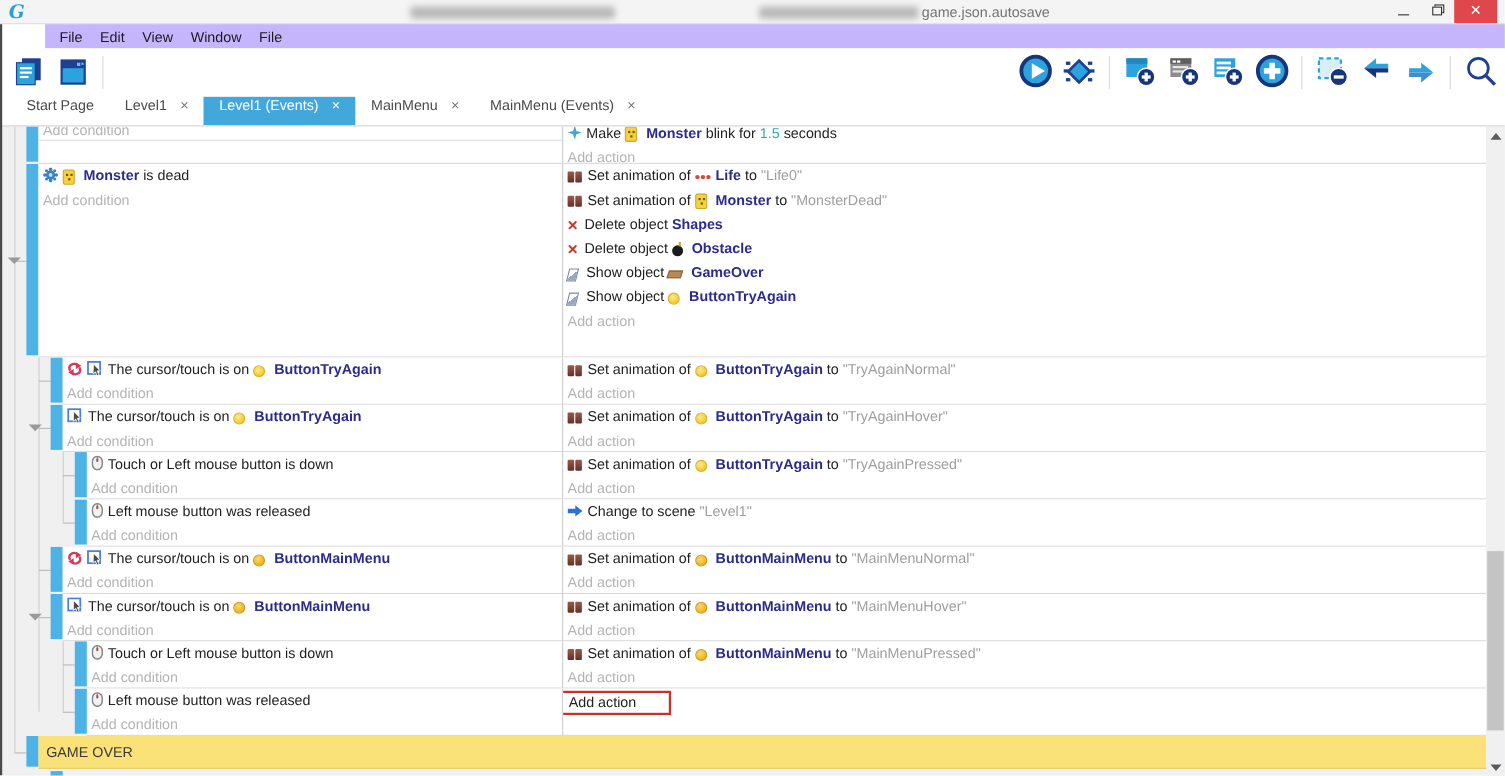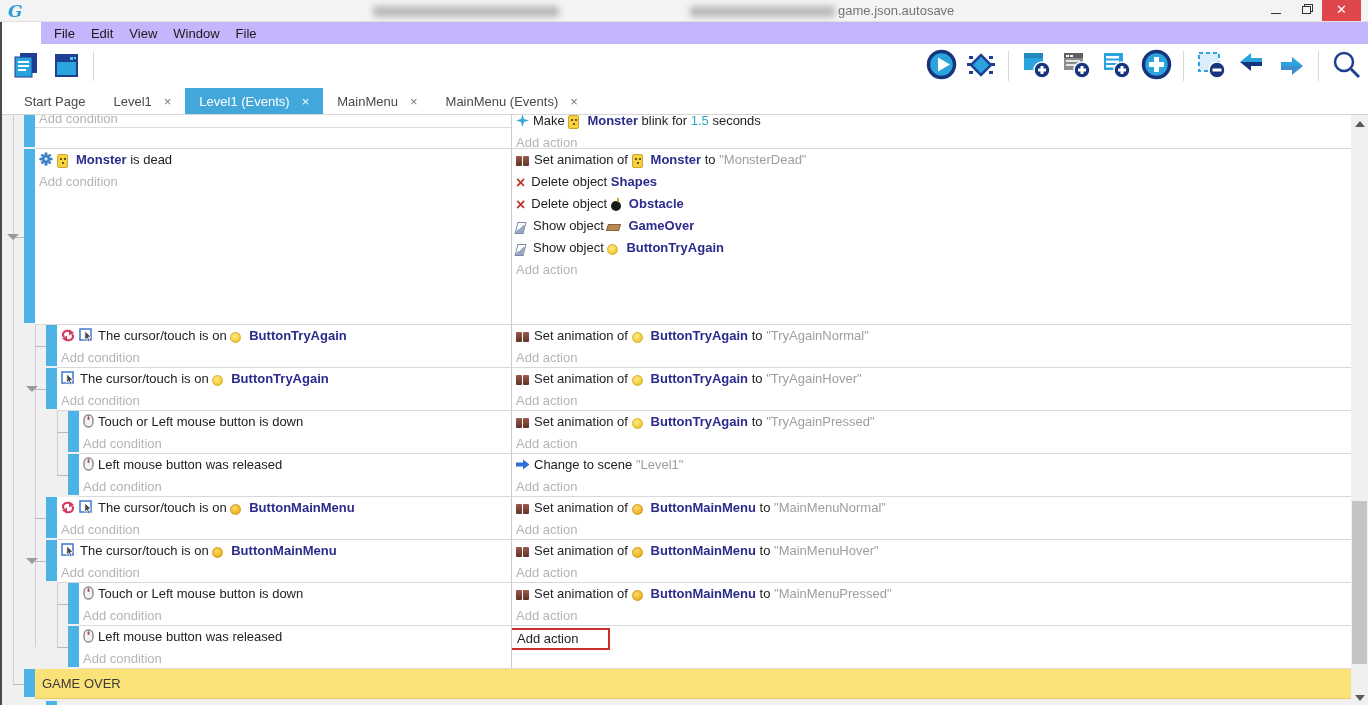--- a/index.html
+++ b/index.html
@@ -26,21 +26,21 @@
 
   
   #toolbar { position:absolute; left:2px; top:44px; width:1366px; height:44px; background:#fff; }
   #tb-left { position:absolute; left:8px; top:6px; display:flex; align-items:center; gap:8px; }
   #tb-right { position:absolute; right:6px; top:6px; display:flex; align-items:center; gap:8px; }
   .tb { width:32px; height:32px; display:flex; align-items:center; justify-content:center; background:none; border:none; }
   .tbsep { width:1px; height:30px; background:#d9d9d9; margin:0 3px; }
 
   
   #tabbar { position:absolute; left:2px; top:88px; width:1366px; height:26px; background:#fff; display:flex; align-items:stretch; padding-left:8px; }
-  .tab { display:flex; align-items:center; padding:0 14px; color:#4a4a4a; white-space:nowrap; }
+  .tab { display:flex; padding:0 14px; color:#4a4a4a; white-space:nowrap; }
   .tab .x { margin-left:12px; color:#777; font-size:13px; }
   .tab.active { background:#42a8dc; color:#fff; }
   .tab.active .x { color:#fff; }
 
   
   #events-viewport { position:absolute; left:0; top:114px; width:1368px; height:591px; background:#f0f0f0; border-top:1px solid #d5d5d5; }
   #sheet { position:absolute; left:0; top:0; width:1351px; height:591px; }
   .vguide { position:absolute; width:1px; background:#cfcfcf; }
   .hstub  { position:absolute; height:1px; background:#b9b9b9; }
   .tri { position:absolute; width:0; height:0; border-left:6px solid transparent; border-right:6px solid transparent; border-top:6px solid #9a9a9a; }
@@ -280,20 +280,21 @@
                   <circle cx="12.2" cy="7" r="1.6" fill="#3b7fc4"></circle>
                   <circle cx="3.3" cy="3.3" r="1.4" fill="#3b7fc4"></circle>
                   <circle cx="10.7" cy="3.3" r="1.4" fill="#3b7fc4"></circle>
                   <circle cx="3.3" cy="10.7" r="1.4" fill="#3b7fc4"></circle>
                   <circle cx="10.7" cy="10.7" r="1.4" fill="#3b7fc4"></circle>
                   <circle cx="7" cy="7" r="1.7" fill="#cfe4f5"></circle>
                 </svg></span><span class="ic"><span class="ic ic-monster"><b></b></span></span><span class="seg-object">Monster</span><span class="seg-text"> is dead</span></div>
             <div class="line ph">Add condition</div>
           </div>
           <div class="cell act" style="left: 511px; width: 840px; height: 176px;">
+            <div class="line"><span class="ic"><span class="ic-anim"><i></i><i></i></span></span><span class="seg-text">Set animation of </span><span class="ic"><span class="ic-life"><i></i><i></i><i></i></span></span><span class="seg-object">Life</span><span class="seg-text"> to </span><span class="seg-value">"Life0"</span></div>
             <div class="line"><span class="ic"><span class="ic-anim"><i></i><i></i></span></span><span class="seg-text">Set animation of </span><span class="ic"><span class="ic ic-monster"><b></b></span></span><span class="seg-object">Monster</span><span class="seg-text"> to </span><span class="seg-value">"MonsterDead"</span></div>
             <div class="line"><span class="ic"><span class="ic-del">×</span></span><span class="seg-text">Delete object </span><span class="seg-object">Shapes</span></div>
             <div class="line"><span class="ic"><span class="ic-del">×</span></span><span class="seg-text">Delete object </span><span class="ic"><span class="ic ic-bomb"><i></i></span></span><span class="seg-object">Obstacle</span></div>
             <div class="line"><span class="ic"><span class="ic ic-show"></span></span><span class="seg-text">Show object </span><span class="ic"><span class="ic ic-banner"></span></span><span class="seg-object">GameOver</span></div>
             <div class="line"><span class="ic"><span class="ic ic-show"></span></span><span class="seg-text">Show object </span><span class="ic"><span class="ic ic-coin-y"></span></span><span class="seg-object">ButtonTryAgain</span></div>
             <div class="line ph">Add action</div>
           </div>
         </div>
         <div class="event-row" style="top: 210px; height: 43px;">
           <div class="bar" style="left: 46px; height: 41px;"></div>

